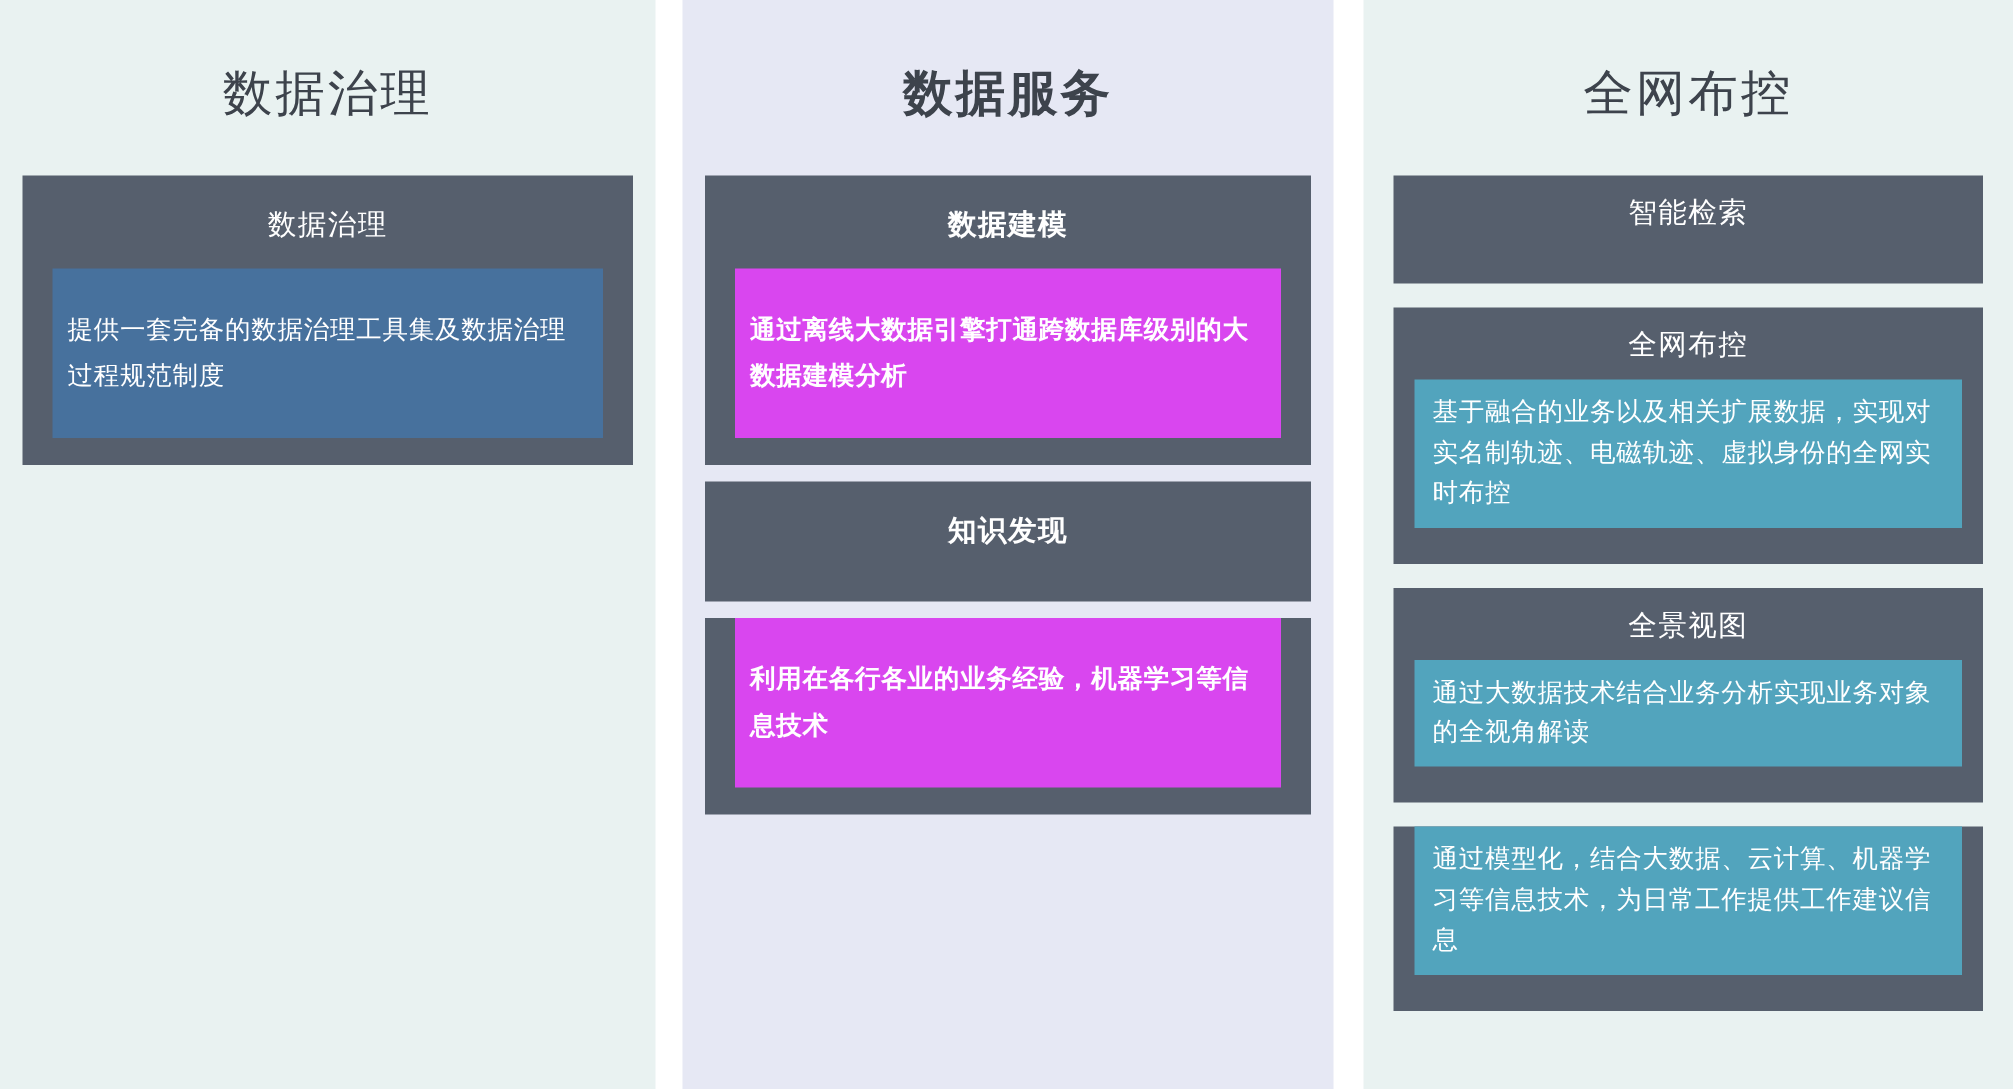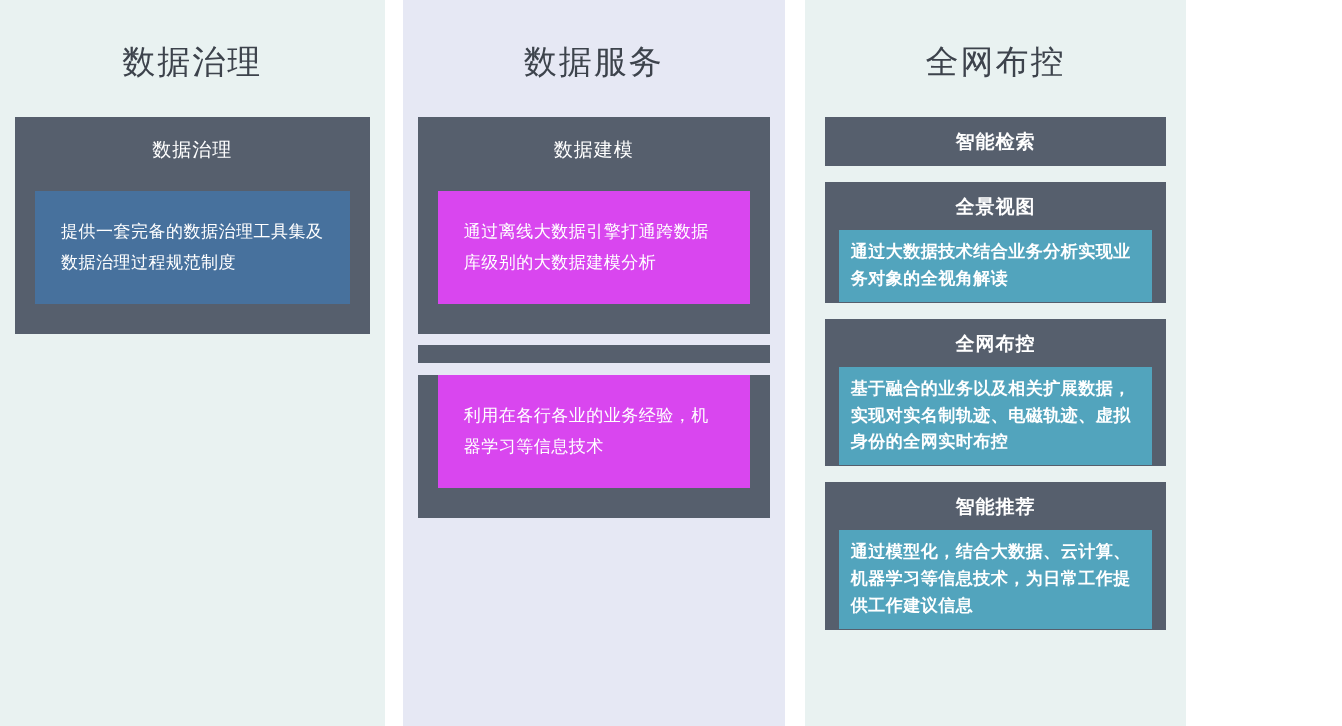--- a/index.html
+++ b/index.html
@@ -5,29 +5,29 @@
   * { margin: 0; padding: 0; box-sizing: border-box; }
   html, body { background: #ffffff; }
   body {
     width: 1342px;
     height: 726px;
     font-family: "Liberation Sans", "DejaVu Sans", sans-serif;
     overflow: hidden;
   }
   .board {
     display: flex;
-    width: 1186px;
+    width: 1342px;
     height: 726px;
     background: #ffffff;
   }
   .column {
     height: 726px;
   }
   .col-gov  { width: 437px; background: #e9f2f1; margin-right: 18px; }
-  .col-svc  { width: 434px; background: #e6e8f4; margin-right: 20px; }
+  .col-svc  { width: 434px; background: #e6e8f4; margin-right: 20px; font-weight: bold; }
   .col-app  { width: 433px; background: #e9f2f1; }
   .col-title {
     text-align: center;
     font-size: 33px;
     letter-spacing: 2px;
     color: #3d434c;
     padding: 40px 0 32px;
   }
   .card {
     background: #565f6d;
@@ -35,32 +35,32 @@
     margin: 0 15px 11px;
     padding-bottom: 18px;
   }
   .card-header {
     text-align: center;
     font-size: 19px;
     letter-spacing: 1px;
     padding: 20px 0 16px;
   }
   .card-body {
-    margin: 12px 20px;
-    padding: 26px 26px;
+    margin: 0 20px;
+    padding: 26px 10px;
     font-size: 17px;
     line-height: 1.8;
     letter-spacing: 0.5px;
   }
   .col-gov .card-body { background: #47719d; }
   .col-svc .card-body { background: #d946ef; }
   .col-app .card-body { background: #52a4bd; }
 
   
-  .col-app .card { margin: 0 20px 16px; padding-bottom: 1px; font-weight: bold; }
+  .col-app .card { margin: 0 20px 16px; padding-bottom: 24px; }
   .col-app .card-header { padding: 12px 0 10px; }
   .col-app .card-body { margin: 0 14px; padding: 9px 12px; line-height: 1.58; }
 </style>
 </head>
 <body>
 
 <div class="board">
 
   <div class="column col-gov">
     <div class="col-title">数据治理</div>
@@ -70,38 +70,38 @@
     </div>
   </div>
 
   <div class="column col-svc">
     <div class="col-title">数据服务</div>
     <div class="card">
       <div class="card-header">数据建模</div>
       <div class="card-body">通过离线大数据引擎打通跨数据库级别的大数据建模分析</div>
     </div>
     <div class="card">
+      <div class="card-header">知识发现</div>
     </div>
     <div class="card">
       <div class="card-body">利用在各行各业的业务经验，机器学习等信息技术</div>
     </div>
   </div>
 
   <div class="column col-app">
     <div class="col-title">全网布控</div>
     <div class="card">
       <div class="card-header">智能检索</div>
     </div>
     <div class="card">
+      <div class="card-header">全网布控</div>
+      <div class="card-body">基于融合的业务以及相关扩展数据，实现对实名制轨迹、电磁轨迹、虚拟身份的全网实时布控</div>
+    </div>
+    <div class="card">
       <div class="card-header">全景视图</div>
       <div class="card-body">通过大数据技术结合业务分析实现业务对象的全视角解读</div>
     </div>
     <div class="card">
-      <div class="card-header">全网布控</div>
-      <div class="card-body">基于融合的业务以及相关扩展数据，实现对实名制轨迹、电磁轨迹、虚拟身份的全网实时布控</div>
-    </div>
-    <div class="card">
-      <div class="card-header">智能推荐</div>
       <div class="card-body">通过模型化，结合大数据、云计算、机器学习等信息技术，为日常工作提供工作建议信息</div>
     </div>
   </div>
 
 </div>
 
 </body></html>

